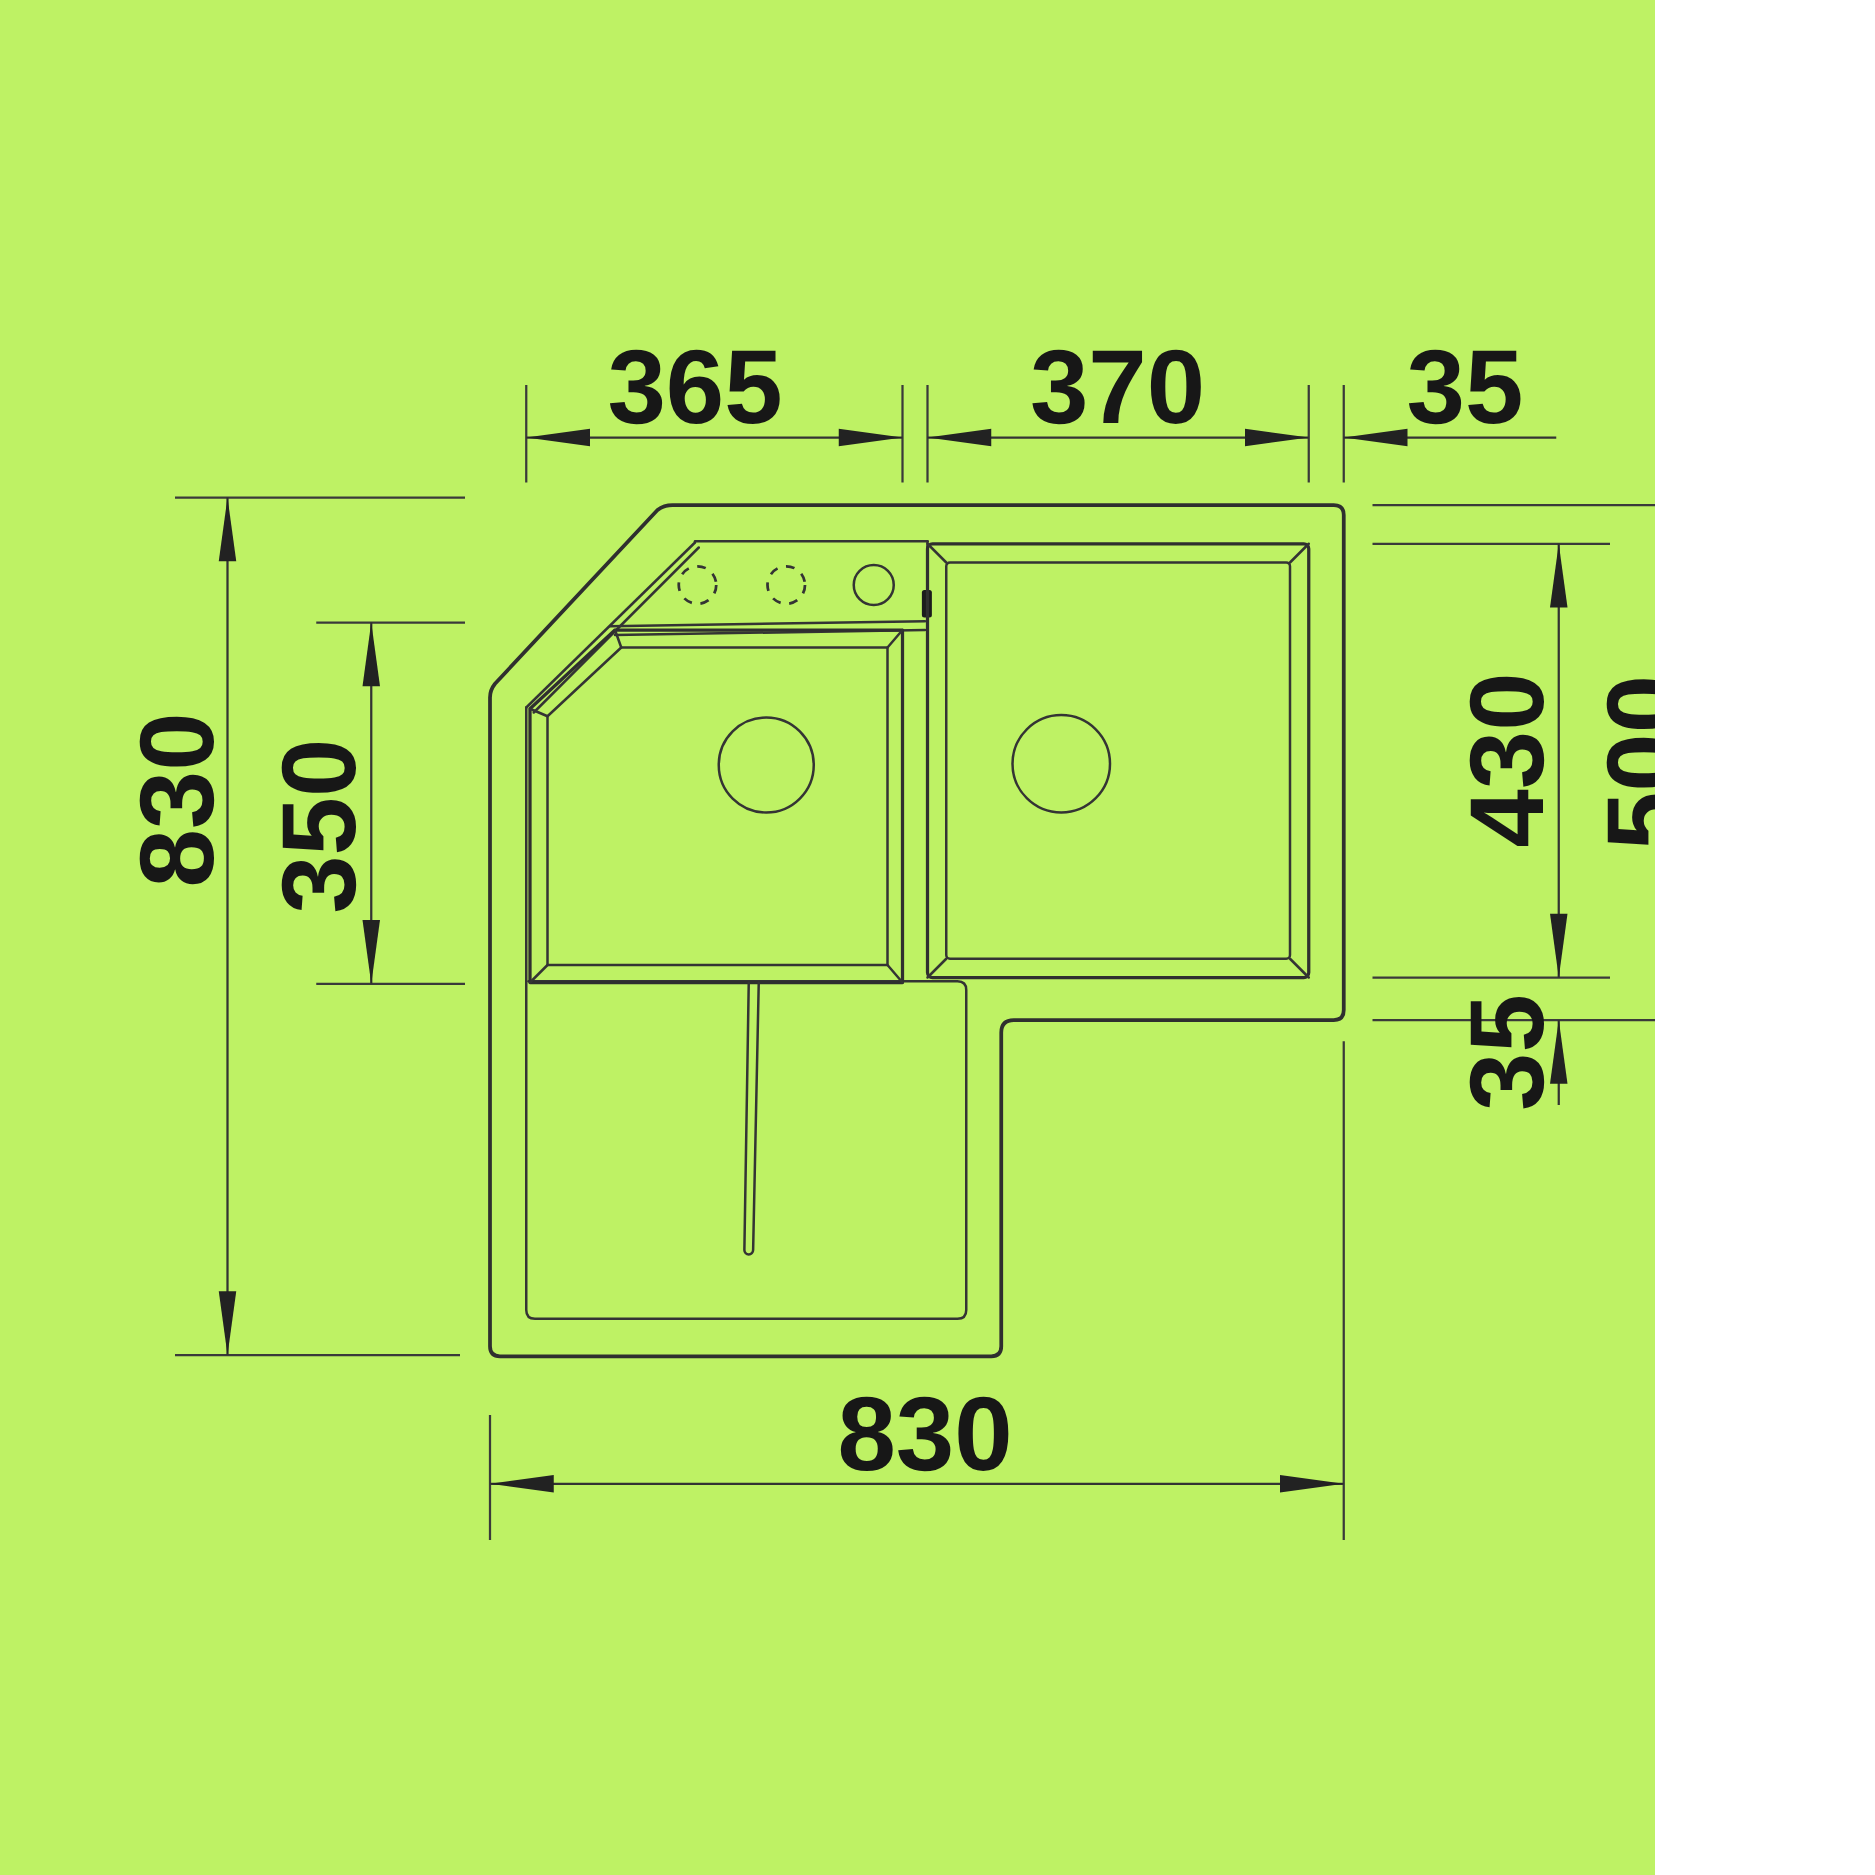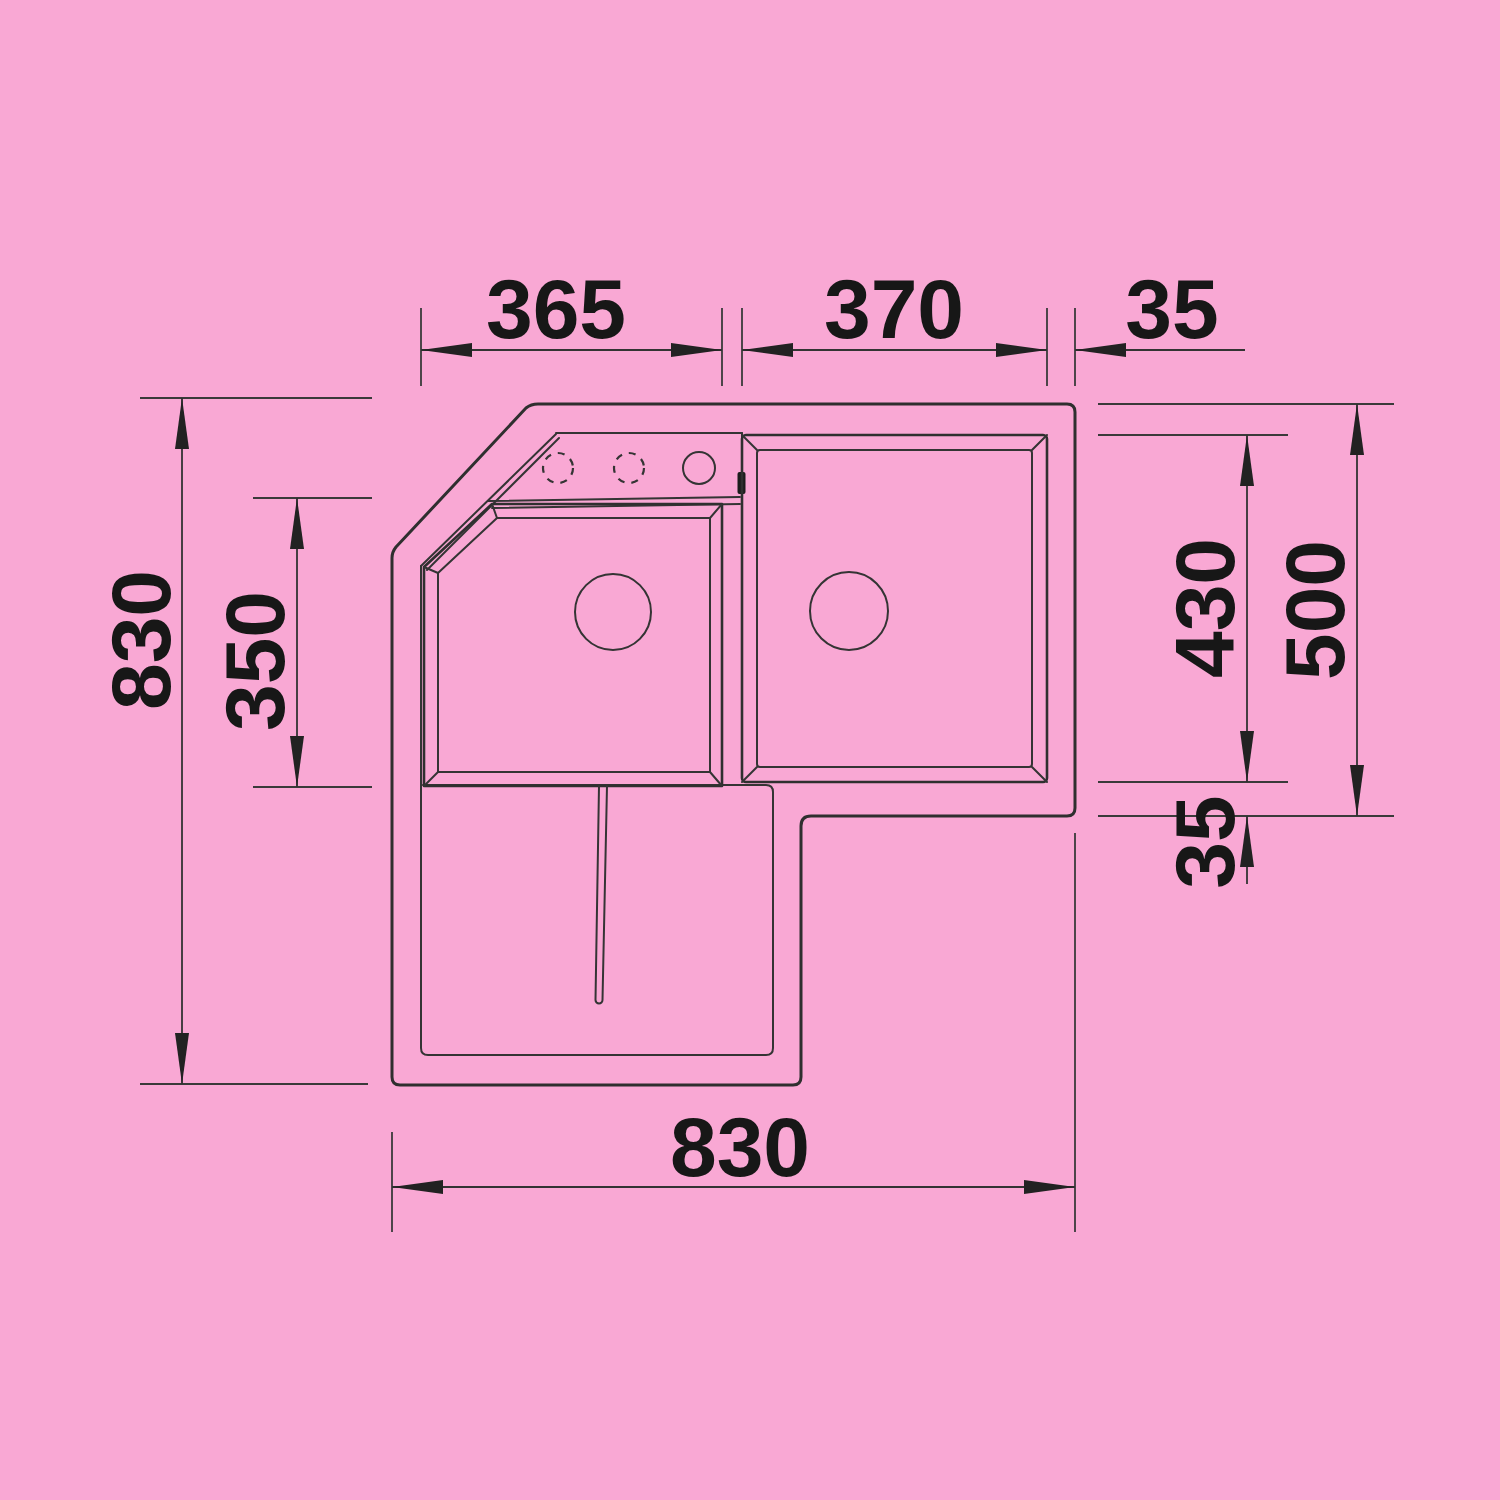--- a/index.html
+++ b/index.html
@@ -1,20 +1,20 @@
 <!DOCTYPE html>
 <html><head>
 <meta charset="utf-8">
 <style>
   html, body { margin: 0; padding: 0; background: #ffffff; }
   .canvas {
     position: relative;
-    width: 1500px;
+    width: 1324px;
     height: 1500px;
-    background: #f9a8d4;
+    background: #bef264;
     overflow: hidden;
   }
   svg { display: block; width: 1500px; height: 1500px; }
 
   .outline  { fill: none; stroke: #2f2f2f; stroke-width: 3;   stroke-linejoin: round; stroke-linecap: round; }
   .thick    { fill: none; stroke: #2f2f2f; stroke-width: 2.6; stroke-linejoin: round; stroke-linecap: round; }
   .thin     { fill: none; stroke: #343434; stroke-width: 2;   stroke-linejoin: round; stroke-linecap: round; }
   .hairline { fill: none; stroke: #3a3a3a; stroke-width: 1.8; stroke-linecap: butt; }
   .dimline  { fill: none; stroke: #333333; stroke-width: 1.8; stroke-linecap: butt; }
   .arrow    { fill: #222222; stroke: none; }

